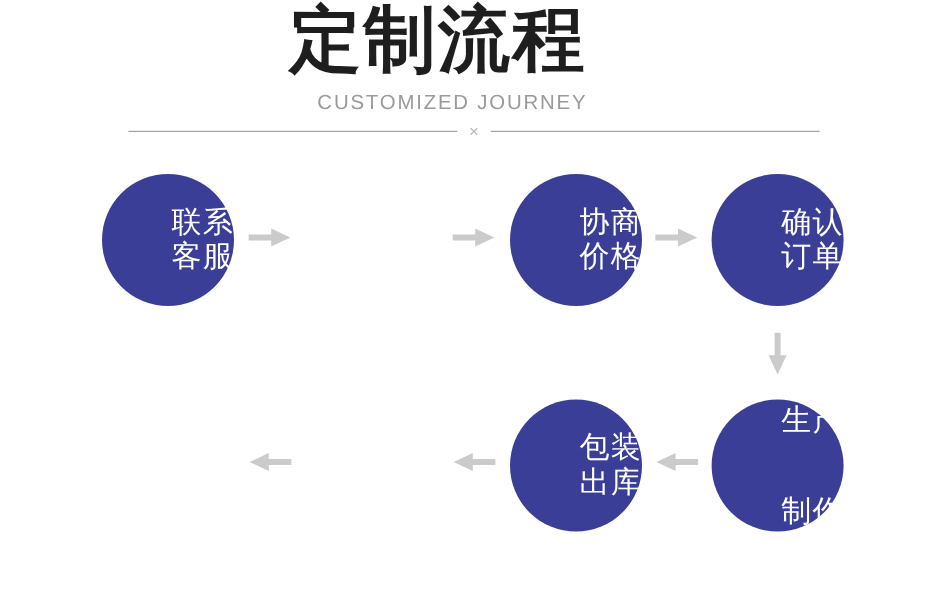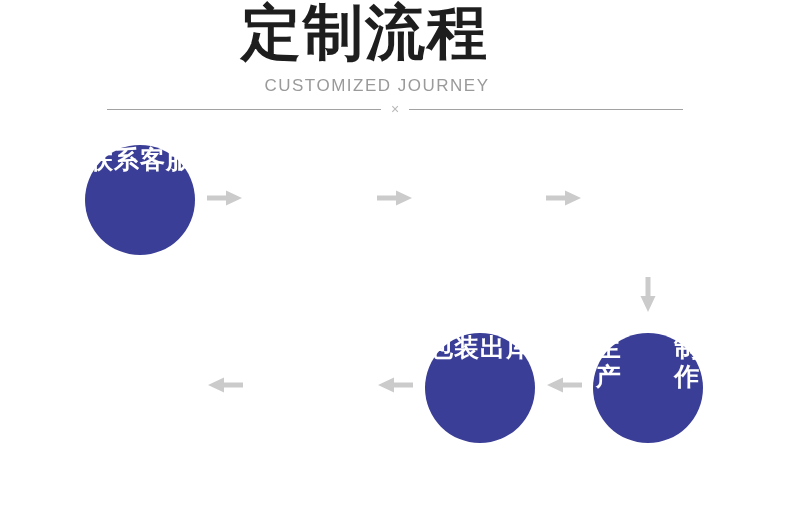--- a/index.html
+++ b/index.html
@@ -68,25 +68,25 @@
     font-weight: 400;
   }
   .circle {
     position: absolute;
     width: 110px;
     height: 110px;
     border-radius: 50%;
     background: var(--circle);
     color: var(--step-text);
     display: flex;
-    flex-direction: row;
-    align-items: flex-start;
+    flex-direction: column;
+    align-items: flex-end;
     justify-content: center;
     font-size: 25px;
-    font-weight: 700;
+    font-weight: 400;
     line-height: 29px;
     text-align: center;
     letter-spacing: 1px;
   }
   .arrow {
     position: absolute;
     width: 36px;
     height: 18px;
     color: var(--arrow);
   }
@@ -115,24 +115,32 @@
   <div class="arrow" style="left:207px; top:189px;">
     <svg viewBox="0 0 36 18" aria-hidden="true">
         <polygon fill="currentColor" points="0,6.5 19,6.5 19,1.5 35,9 19,16.5 19,11.5 0,11.5"></polygon>
       </svg>
   </div>
   <div class="arrow" style="left:377px; top:189px;">
     <svg viewBox="0 0 36 18" aria-hidden="true">
         <polygon fill="currentColor" points="0,6.5 19,6.5 19,1.5 35,9 19,16.5 19,11.5 0,11.5"></polygon>
       </svg>
   </div>
+  <div class="circle" style="left:425px; top:145px;">
+    <span>协商</span>
+    <span>价格</span>
+  </div>
   <div class="arrow" style="left:546px; top:189px;">
     <svg viewBox="0 0 36 18" aria-hidden="true">
         <polygon fill="currentColor" points="0,6.5 19,6.5 19,1.5 35,9 19,16.5 19,11.5 0,11.5"></polygon>
       </svg>
+  </div>
+  <div class="circle" style="left:593px; top:145px;">
+    <span>确认</span>
+    <span>订单</span>
   </div>
 
   <div class="arrow down" style="left:630px; top:286px;">
     <svg viewBox="0 0 36 18" aria-hidden="true">
         <polygon fill="currentColor" points="0,6.5 19,6.5 19,1.5 35,9 19,16.5 19,11.5 0,11.5"></polygon>
       </svg>
   </div>
 
   <div class="arrow left" style="left:207px; top:376px;">
     <svg viewBox="0 0 36 18" aria-hidden="true">

